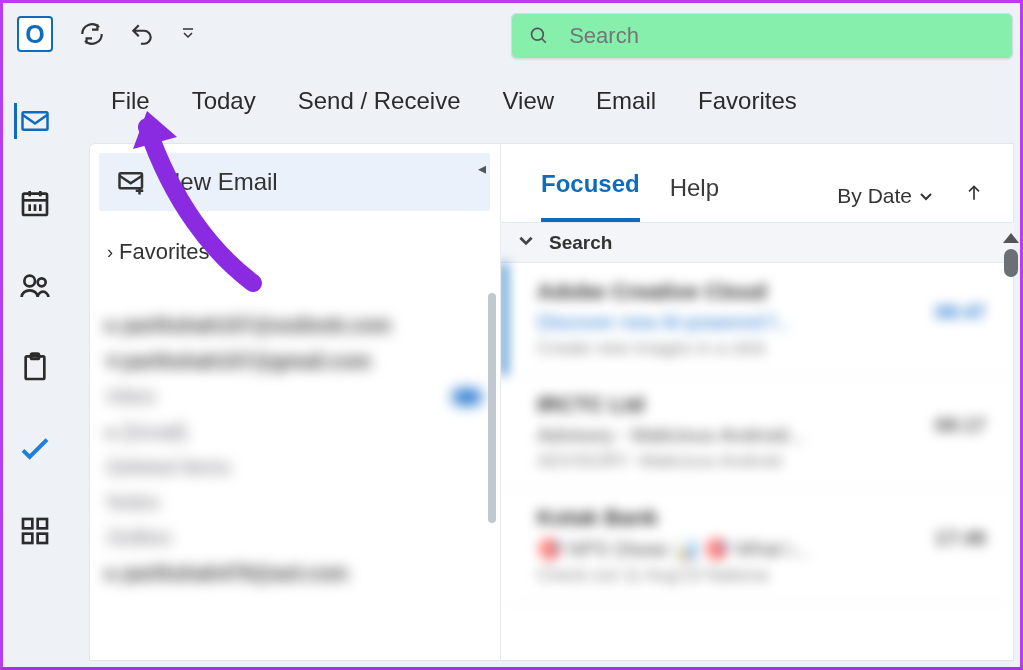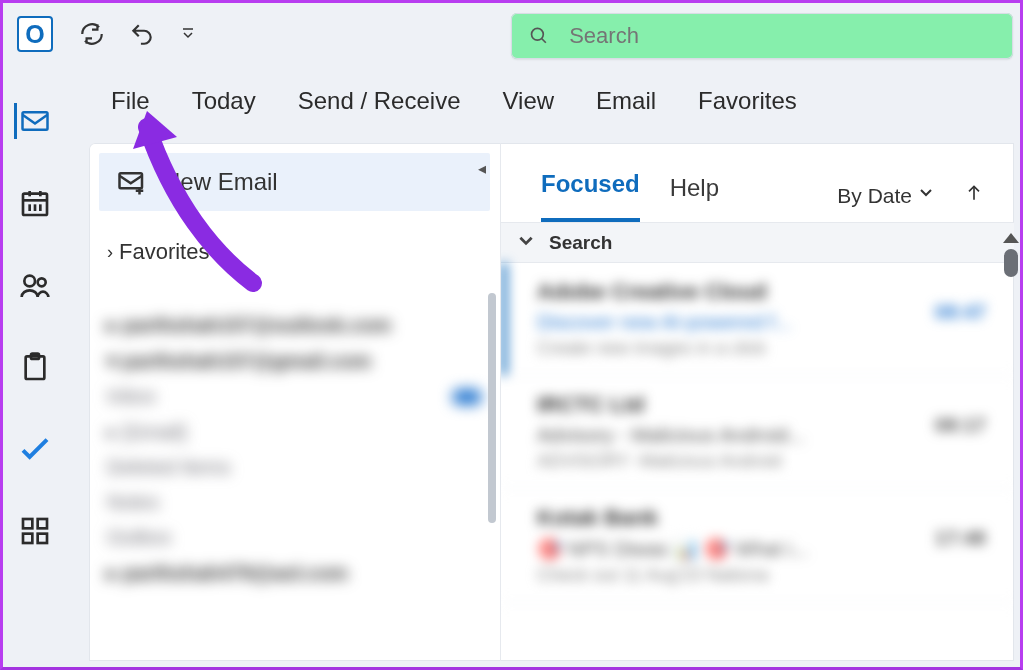--- a/index.html
+++ b/index.html
@@ -159,21 +159,21 @@
     border-bottom: 1px solid #e6e9ee;
   }
   .mailtabs .mtab {
     font-size:24px; color:#3a3a3a; padding-bottom:20px;
   }
   .mailtabs .mtab.active {
     color:#0f6cbd; font-weight:600; border-bottom:4px solid #0f6cbd;
   }
   .mailtabs .spacer { flex:1; }
   .mailtabs .bydate {
-    font-size:21px; color:#333; display:flex; gap:6px; padding-bottom:14px;
+    font-size:21px; color:#333; display:flex; align-items:center; gap:6px; padding-bottom:14px;
   }
   .mailtabs .sortarrow { padding-bottom:14px; }
   .mailtabs .sortarrow svg { width:20px; height:22px; stroke:#333; fill:none; stroke-width:2; }
 
   .daygroup {
     background:#f3f5f8; height:40px; display:flex; align-items:center;
     padding-left:16px; font-size:19px; color:#333; font-weight:600;
     border-bottom:1px solid #e6e9ee;
   }
   .daygroup .chev { margin-right:14px; }

